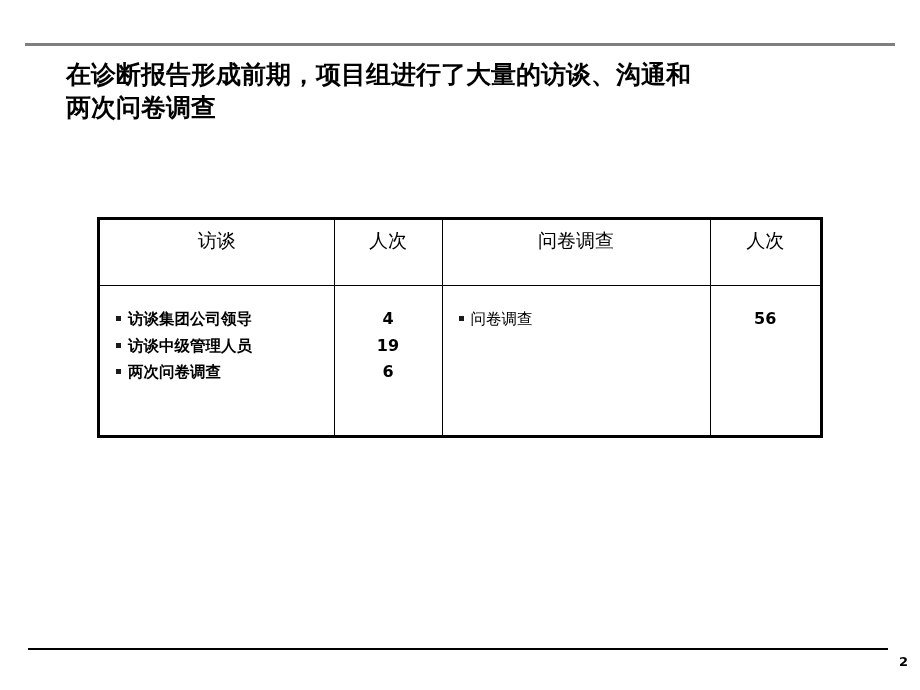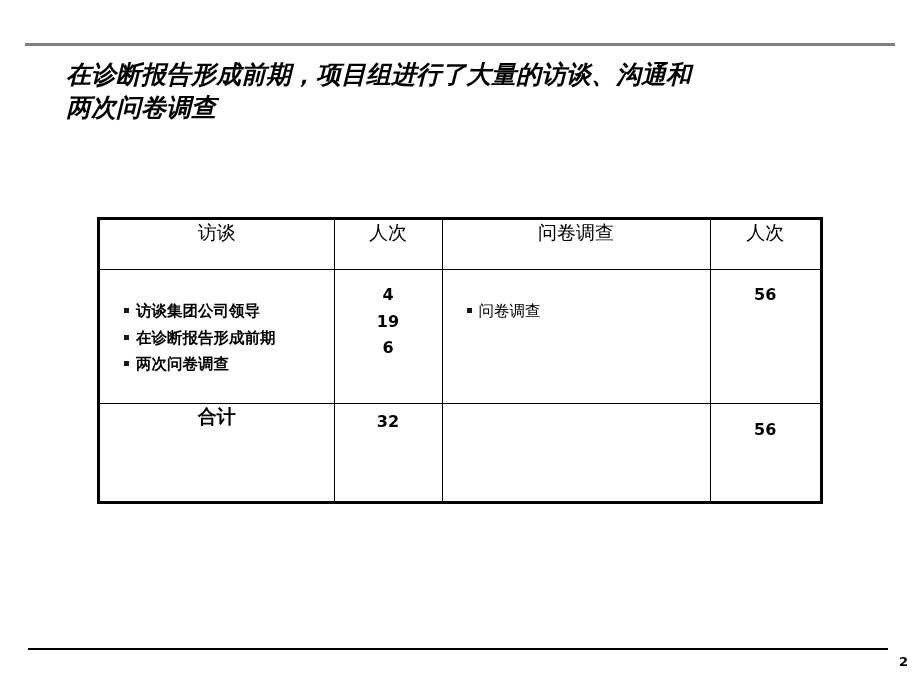--- a/index.html
+++ b/index.html
@@ -59,42 +59,41 @@
     position: absolute;
     left: 66px;
     top: 58px;
     width: 800px;
     font-size: 25px;
     font-weight: bold;
     line-height: 1.32;
     letter-spacing: 0px;
     color: #000000;
     white-space: pre-line;
-    font-style: italic;
   }
 
   
   .data-table-wrap {
     position: absolute;
     left: 97px;
     top: 217px;
     width: 726px;
     border: 3px solid #000000;
     box-sizing: border-box;
     background: #ffffff;
   }
   table.data-table {
     border-collapse: collapse;
     width: 100%;
     table-layout: fixed;
   }
   table.data-table td,
   table.data-table th {
     border: 1px solid #000000;
-    padding: 0;
+    padding: 8px;
     vertical-align: top;
     background: #ffffff;
   }
   table.data-table tr:first-child th {
     border-top: none;
   }
   table.data-table tr:last-child td {
     border-bottom: none;
   }
   table.data-table th:first-child,
@@ -126,21 +125,21 @@
   .body-cell {
     height: 133px;
     vertical-align: top;
   }
   .cell-pad {
     padding: 12px 8px 0 8px;
   }
 
   .bullet-list {
     list-style: none;
-    margin: 16px;
+    margin: 0;
     padding: 0;
   }
   .bullet-list li {
     font-size: 15.5px;
     font-weight: bold;
     line-height: 1.72;
     color: #000000;
     display: flex;
     align-items: baseline;
   }
@@ -227,21 +226,21 @@
         <tr>
           <td class="body-cell">
             <div class="cell-pad">
               <ul class="bullet-list">
                 <li>
                   <span class="bullet-mark"></span>
                   <span>访谈集团公司领导</span>
                 </li>
                 <li>
                   <span class="bullet-mark"></span>
-                  <span>在诊断报告形成前期</span>
+                  <span>访谈中级管理人员</span>
                 </li>
                 <li>
                   <span class="bullet-mark"></span>
                   <span>两次问卷调查</span>
                 </li>
               </ul>
             </div>
           </td>
 
           <td class="body-cell">
@@ -267,34 +266,20 @@
 
           <td class="body-cell">
             <div class="cell-pad">
               <ul class="num-list">
                 <li>56</li>
               </ul>
             </div>
           </td>
         </tr>
 
-        <tr>
-          <td class="total-cell">
-            <span class="total-label">合计</span>
-          </td>
-          <td class="total-cell">
-            <span class="total-num">32</span>
-          </td>
-          <td class="total-cell">
-            <span class="total-label"></span>
-          </td>
-          <td class="total-cell">
-            <span class="total-num-right">56</span>
-          </td>
-        </tr>
       </tbody>
     </table>
   </div>
 
   <div class="bottom-rule"></div>
 
   <div class="page-number">2</div>
 
 </div>
 

